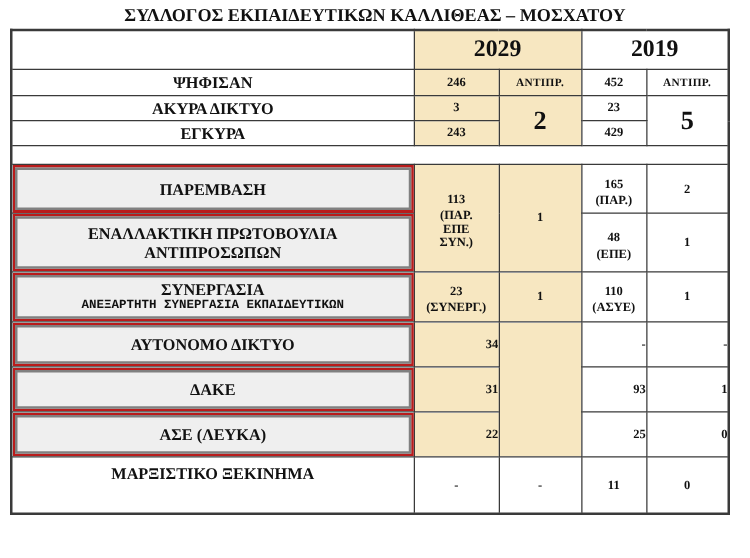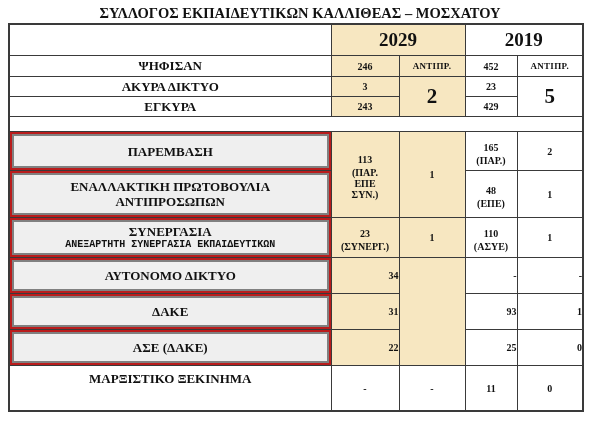--- a/index.html
+++ b/index.html
@@ -169,21 +169,21 @@
       </div>
     </td>
     <td class="beige num">31</td>
     <td class="num">93</td>
     <td class="num">1</td>
   </tr>
 
   <tr class="h35">
     <td class="party-td">
       <div class="party-box">
-        <span class="party-name">ΑΣΕ (ΔΑΚΕ)</span>
+        <span class="party-name">ΑΣΕ (ΛΕΥΚΑ)</span>
       </div>
     </td>
     <td class="beige num">22</td>
     <td class="num">25</td>
     <td class="num">0</td>
   </tr>
 
   <tr class="h39">
     <td class="lbl top-align">ΜΑΡΞΙΣΤΙΚΟ ΞΕΚΙΝΗΜΑ</td>
     <td class="num">-</td>

